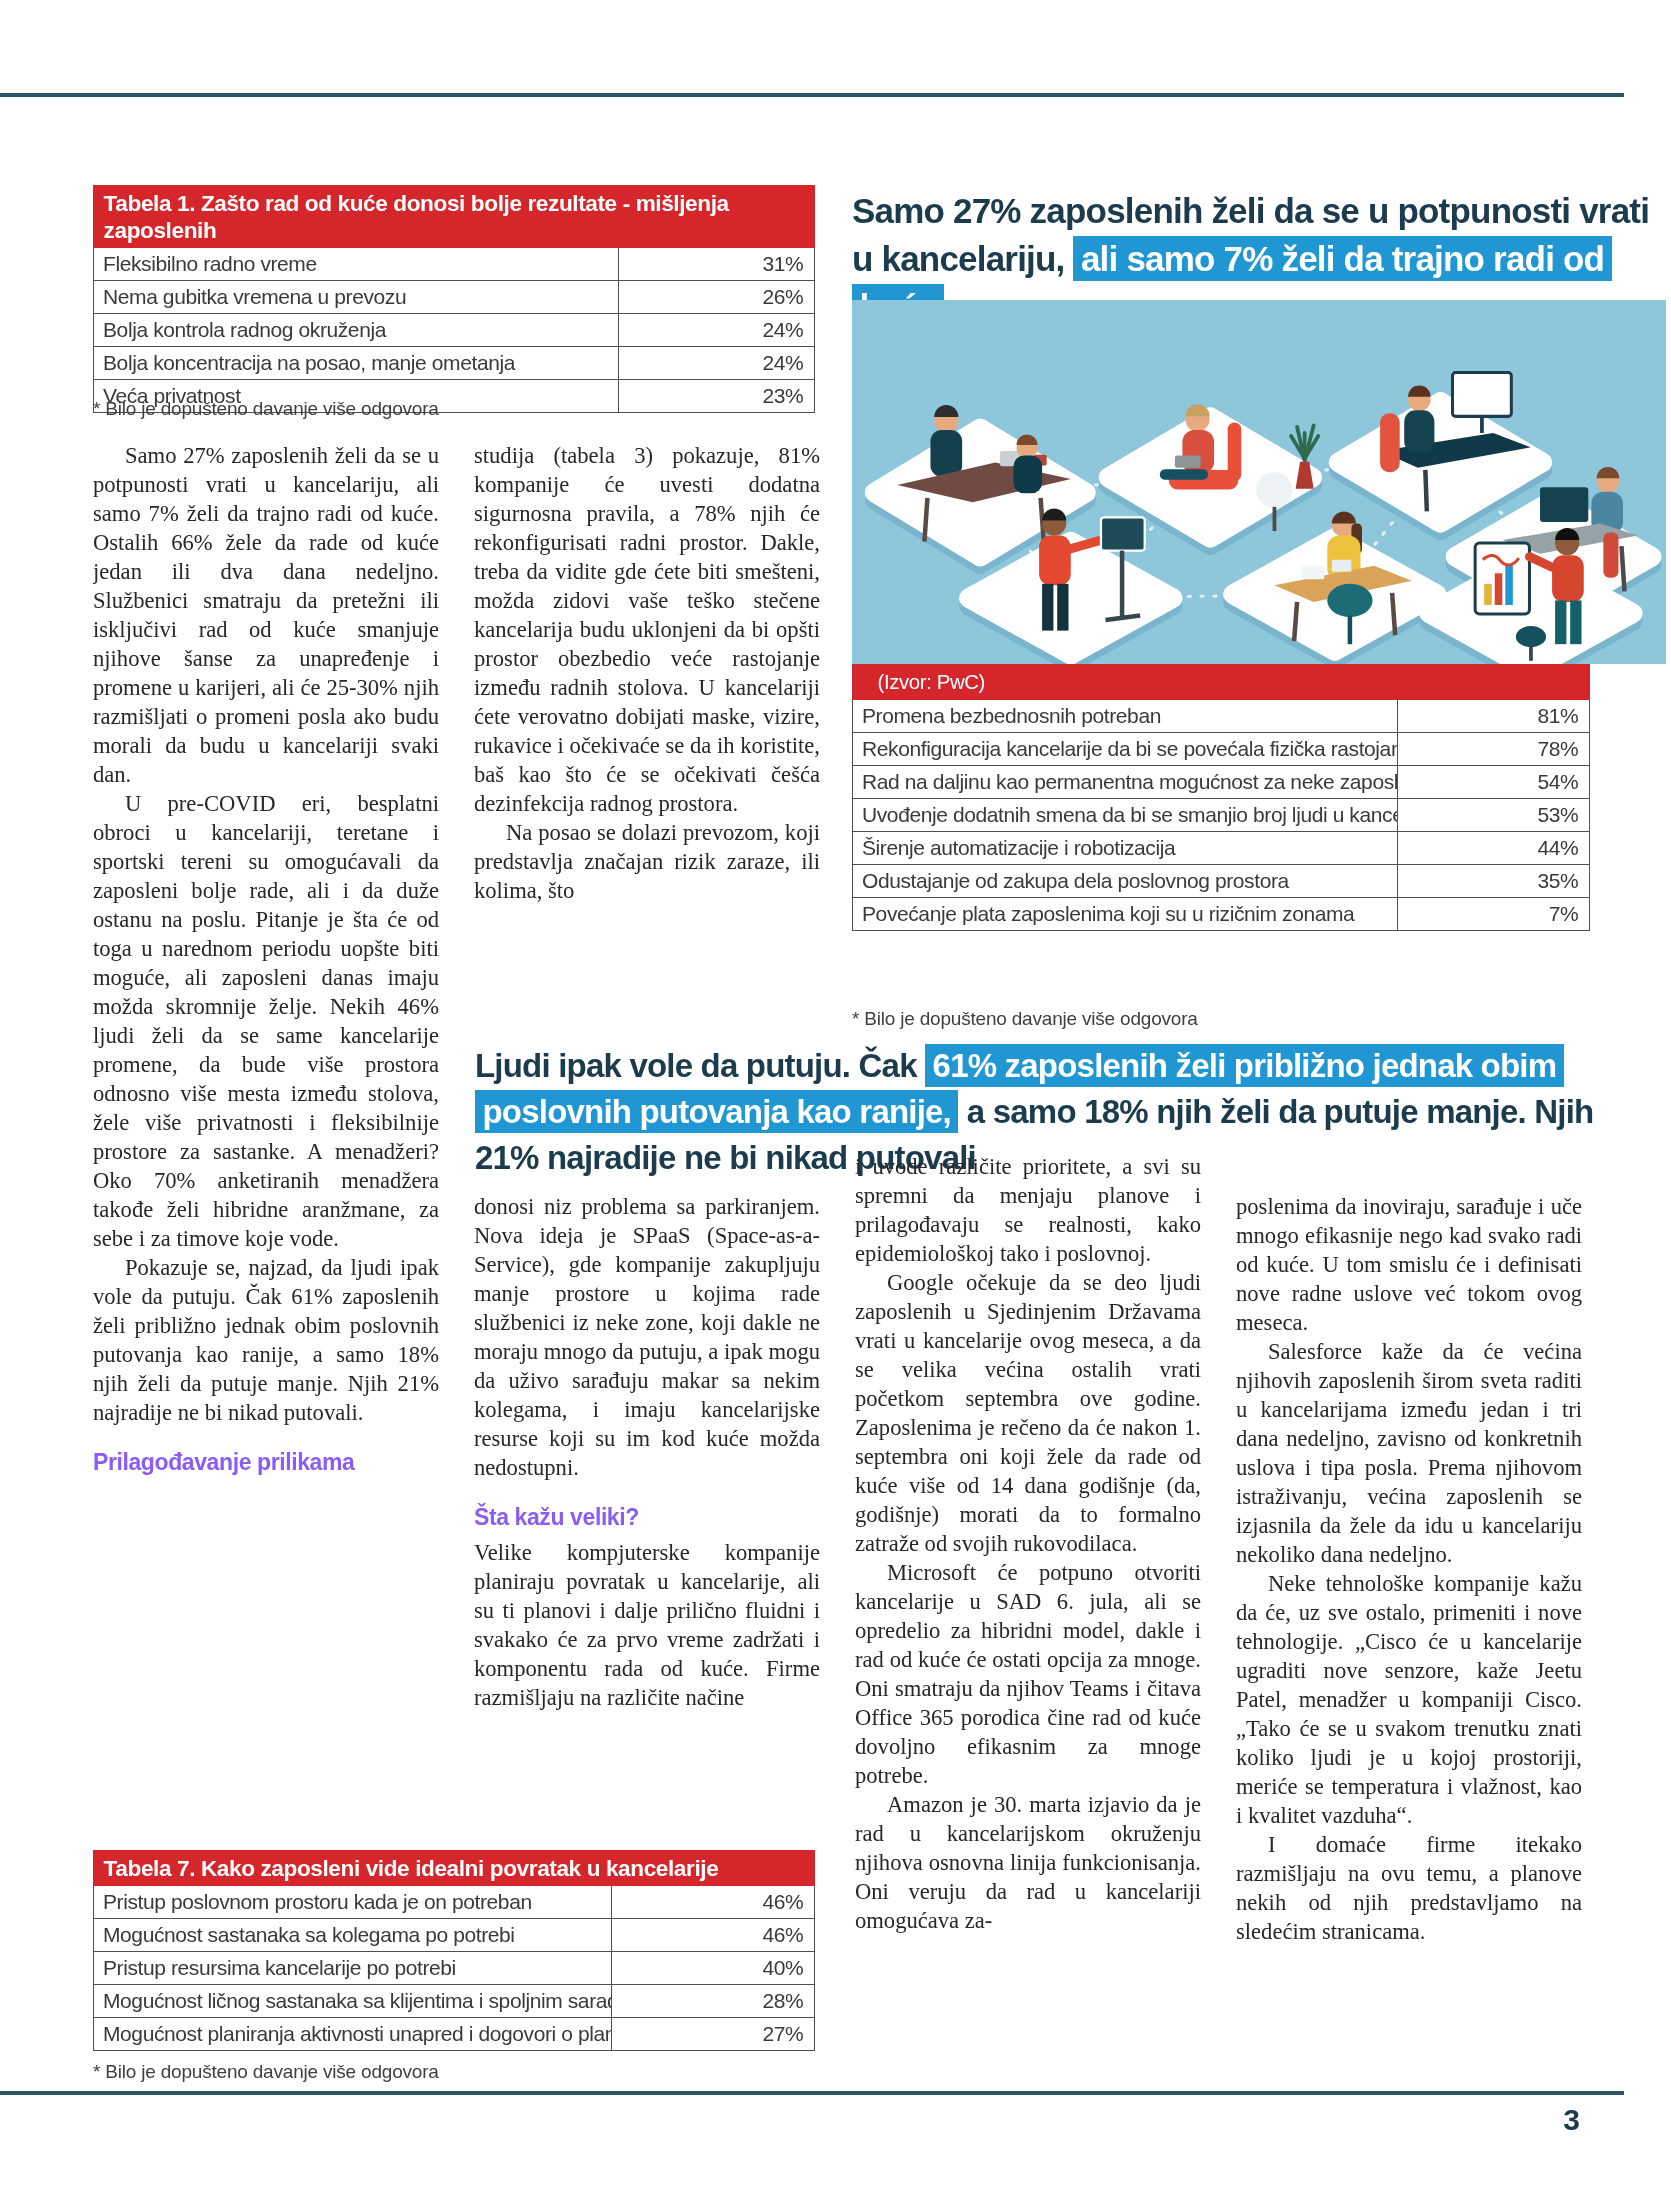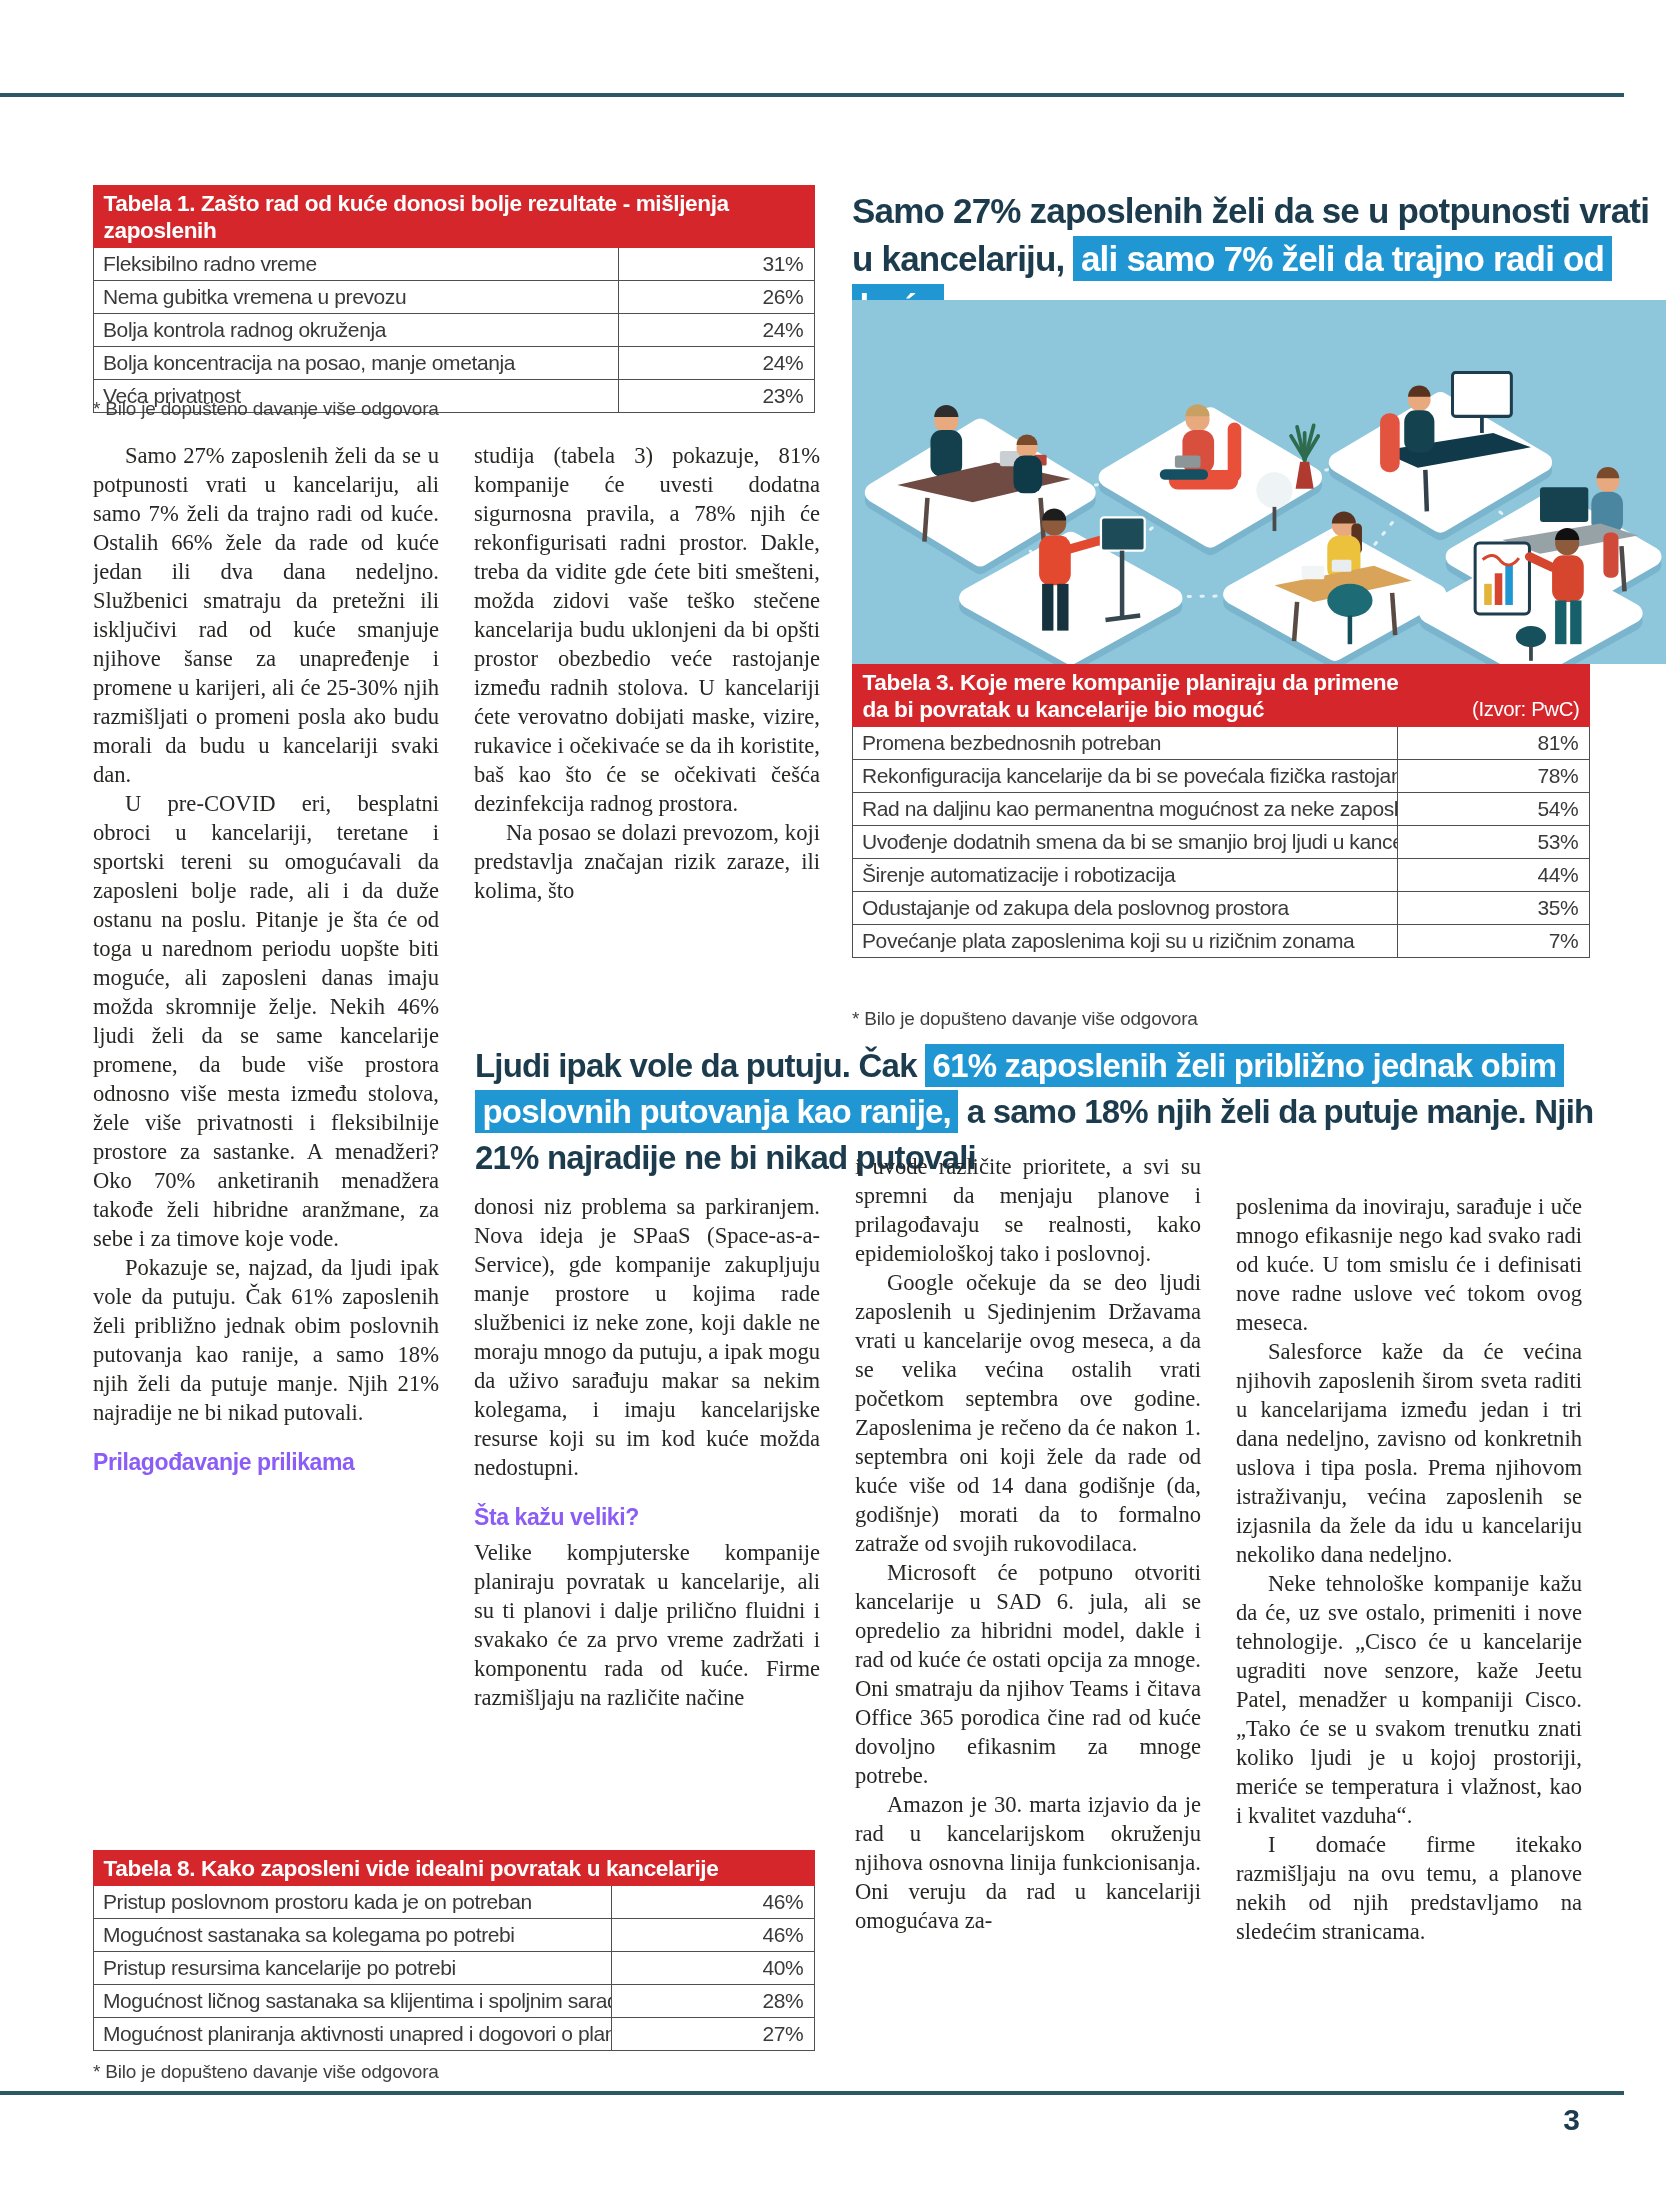--- a/index.html
+++ b/index.html
@@ -199,24 +199,20 @@
         <rect x="932" y="398" width="15" height="58" fill="#16606b"></rect>
         <rect x="952" y="398" width="15" height="58" fill="#16606b"></rect>
         <ellipse cx="900" cy="446" rx="20" ry="14" fill="#15505c"></ellipse>
         <line x1="900" y1="458" x2="900" y2="478" stroke="#37474f" stroke-width="5"></line>
       </g>
     </svg>
   </div>
 
   <div class="tbl t3" style="left:852px;top:664px;width:738px;">
     <div class="tbl-head">
-      <span>
-        <span style="display:block;">Tabela 3. Koje mere kompanije planiraju da primene</span>
-        <span style="display:block;">da bi povratak u kancelarije bio moguć</span>
-      </span>
       <span class="src">(Izvor: PwC)</span>
     </div>
     <div class="tbl-body">
         <div class="trow">
           <div class="tlabel">Promena bezbednosnih potreban</div>
           <div class="tvalue">81%</div>
         </div>
         <div class="trow">
           <div class="tlabel">Rekonfiguracija kancelarije da bi se povećala fizička rastojanja</div>
           <div class="tvalue">78%</div>
@@ -270,21 +266,21 @@
     </div>
   <div class="col" style="left:1236px;top:1192px;height:890px;">
       <p class="noindent">poslenima da inoviraju, sarađuje i uče mnogo efikasnije nego kad svako radi od kuće. U tom smislu će i definisati nove radne uslove već tokom ovog meseca.</p>
       <p>Salesforce kaže da će većina njihovih zaposlenih širom sveta raditi u kancelarijama između jedan i tri dana nedeljno, zavisno od konkretnih uslova i tipa posla. Prema njihovom istraživanju, većina zaposlenih se izjasnila da žele da idu u kancelariju nekoliko dana nedeljno.</p>
       <p>Neke tehnološke kompanije kažu da će, uz sve ostalo, primeniti i nove tehnologije. „Cisco će u kancelarije ugraditi nove senzore, kaže Jeetu Patel, menadžer u kompaniji Cisco. „Tako će se u svakom trenutku znati koliko ljudi je u kojoj prostoriji, meriće se temperatura i vlažnost, kao i kvalitet vazduha“.</p>
       <p>I domaće firme itekako razmišljaju na ovu temu, a planove nekih od njih predstavljamo na sledećim stranicama.</p>
     </div>
 
   <div class="tbl t2" style="left:93px;top:1850px;width:722px;">
     <div class="tbl-head">
-      <span>Tabela 8. Kako zaposleni vide idealni povratak u kancelarije</span>
+      <span>Tabela 7. Kako zaposleni vide idealni povratak u kancelarije</span>
     </div>
     <div class="tbl-body">
         <div class="trow">
           <div class="tlabel">Pristup poslovnom prostoru kada je on potreban</div>
           <div class="tvalue">46%</div>
         </div>
         <div class="trow">
           <div class="tlabel">Mogućnost sastanaka sa kolegama po potrebi</div>
           <div class="tvalue">46%</div>
         </div>

